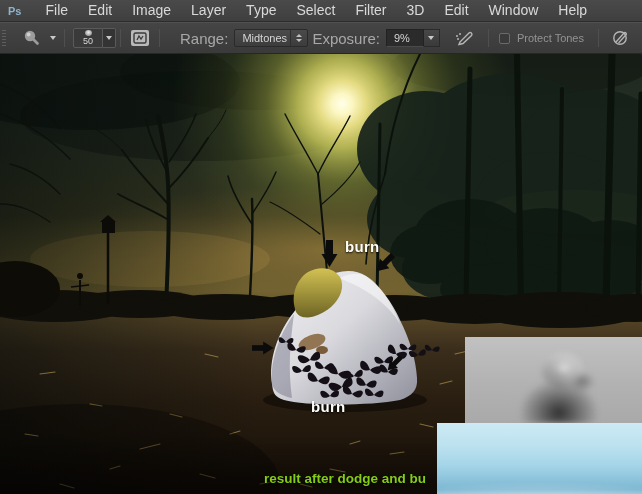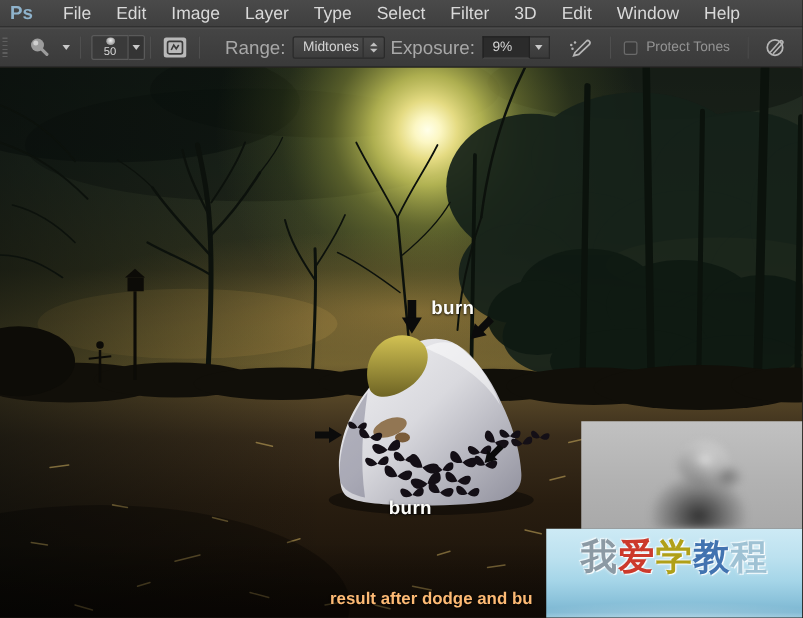--- a/index.html
+++ b/index.html
@@ -3,21 +3,21 @@
 <meta charset="utf-8">
 <style>
   * { box-sizing: border-box; margin: 0; padding: 0; }
   html,body { width:642px; height:494px; overflow:hidden; background:#222;
               font-family:"Liberation Sans", sans-serif; }
   .app { position:relative; width:642px; height:494px; background:#3d3d3d; }
 
   
   .menu-bar { position:relative; height:22px; background:linear-gradient(180deg,#4a4a4a,#3f3f3f);
               border-bottom:1px solid #2c2c2c; display:flex; align-items:center; padding-left:8px; }
-  .ps-logo { color:#8fb3cc; font-weight:bold; font-size:15px; letter-spacing:0px; margin-right:14px; }
+  .ps-logo { color:#8fb3cc; font-weight:bold; font-size:11px; letter-spacing:0px; margin-right:14px; }
   .menu-item { color:#d9d9d9; font-size:14px; padding:0 10px; line-height:21px; cursor:default; }
 
   
   .options-bar { position:relative; height:32px; background:linear-gradient(180deg,#454545,#3a3a3a);
                  border-top:1px solid #515151; border-bottom:1px solid #262626;
                  display:flex; align-items:center; }
   .grip { width:4px; height:16px; margin-left:2px;
           background:repeating-linear-gradient(180deg,#5e5e5e 0 1px,transparent 1px 3px); }
   .tool-btn { display:flex; align-items:center; margin-left:14px; }
   .caret { width:0; height:0; border-left:3.5px solid transparent; border-right:3.5px solid transparent;
@@ -49,21 +49,21 @@
   .checkbox { width:11px; height:11px; background:#3a3a3a; border:1px solid #6a6a6a; border-radius:2px; margin-left:6px; }
   .pt-label { color:#939393; font-size:11px; margin-left:7px; }
 
   
   .canvas { position:relative; width:642px; height:448px; background:#1c1710; overflow:hidden; }
   .scene { position:absolute; left:0; top:0; }
   .anno { position:absolute; color:#fdfdfb; font-size:15px; font-weight:bold;
           text-shadow:0 1px 2px rgba(0,0,0,.85); letter-spacing:.3px; }
   .anno-dodge { left:345px; top:184px; }
   .anno-burn  { left:311px; top:344px; }
-  .caption { position:absolute; left:264px; top:417px; color:#fdba74; font-size:13.5px; font-weight:bold;
+  .caption { position:absolute; left:264px; top:417px; color:#84cc16; font-size:13.5px; font-weight:bold;
              text-shadow:0 1px 2px rgba(0,0,0,.9); white-space:nowrap; }
 
   
   .wm-inset { position:absolute; left:465px; top:283px; width:177px; height:86px;
               background:linear-gradient(180deg,#c1c1c1,#b2b2b2 55%,#a9a9a9); }
   .wm-inset-figure { position:absolute; left:0; top:0; right:0; bottom:0; filter:blur(2.5px);
       background:
         radial-gradient(30px 26px at 56% 36%, rgba(225,225,225,.95), rgba(180,180,180,0) 70%),
         radial-gradient(26px 22px at 54% 42%, rgba(70,70,70,.8), rgba(120,120,120,.25) 65%, transparent 80%),
         radial-gradient(50px 42px at 53% 88%, rgba(40,40,40,.92), rgba(95,95,95,.4) 60%, transparent 80%),
@@ -397,18 +397,15 @@
 
     <div class="anno anno-dodge">burn</div>
     <div class="anno anno-burn">burn</div>
     <div class="caption">result after dodge and bu</div>
 
     <div class="wm-inset">
       <div class="wm-inset-figure"></div>
     </div>
 
     <div class="wm-band">
-      <div class="wm-brand">
-        <span class="wm-c0">我</span><span class="wm-c1">爱</span><span class="wm-c2">学</span><span class="wm-c3">教</span><span class="wm-c4">程</span>
-      </div>
     </div>
   </div>
 </div>
 
 </body></html>

